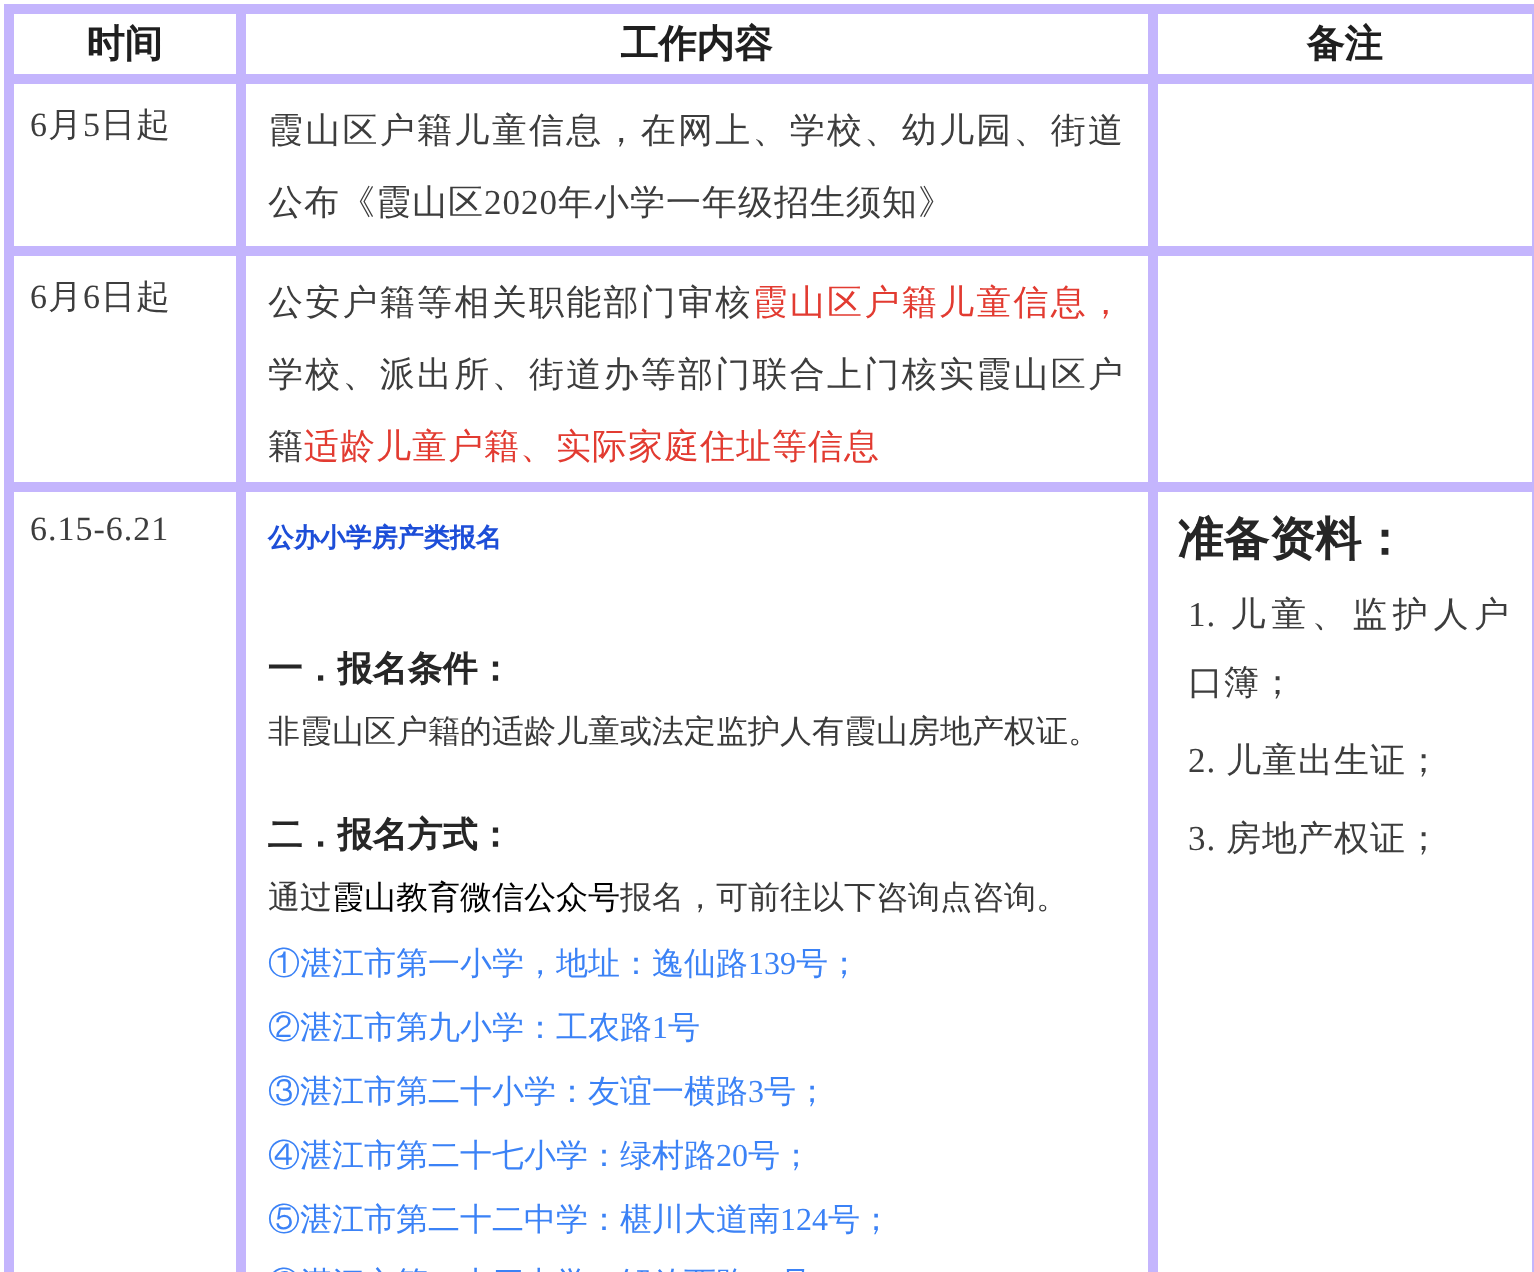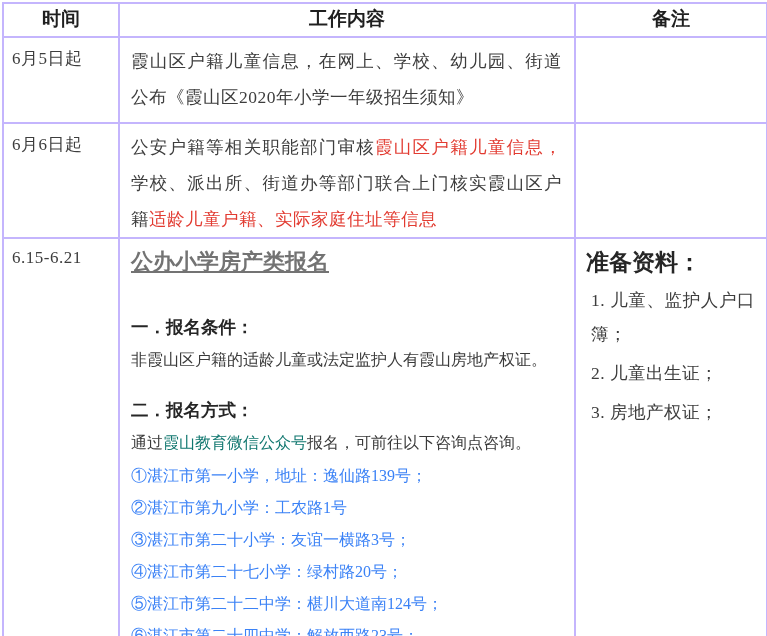--- a/index.html
+++ b/index.html
@@ -17,21 +17,21 @@
     box-sizing: border-box;
     padding: 2px 1px 3px 2px;
   }
   table.schedule {
     width: 764px;
     height: 631px;
     border-collapse: collapse;
     table-layout: fixed;
   }
   table.schedule th, table.schedule td {
-    border: 2px solid #c4b5fd;
+    border: 5px solid #c4b5fd;
     vertical-align: top;
     box-sizing: border-box;
     overflow: hidden;
   }
   col.c-time { width: 116px; }
   col.c-content { width: 456px; }
   col.c-remark { width: 192px; }
 
   th.hdr {
     font-family: "Liberation Serif", serif;
@@ -62,31 +62,30 @@
   p.serif-par {
     margin: 0;
     font-family: "Liberation Serif", serif;
     font-size: 17.5px;
     line-height: 36px;
     color: #3d3d3d;
     letter-spacing: 0.5px;
     text-align: justify;
   }
   .red-serif { color: #e23b31; }
-  .red-sans  { color: #0f766e; }
+  .red-sans  { color: #000000; }
 
   
   .r3-title {
     margin: 6px 0 40px 0;
     font-family: "Liberation Serif", serif;
-    font-size: 22px;
+    font-size: 13px;
     font-weight: bold;
     line-height: 24px;
-    color: #737373;
-    text-decoration: underline;
+    color: #1d4ed8;
   }
   .r3-heading {
     margin: 0 0 9px 0;
     font-family: "Liberation Serif", serif;
     font-size: 17.5px;
     font-weight: bold;
     line-height: 26px;
     color: #262626;
   }
   .r3-body, .r3-method {

